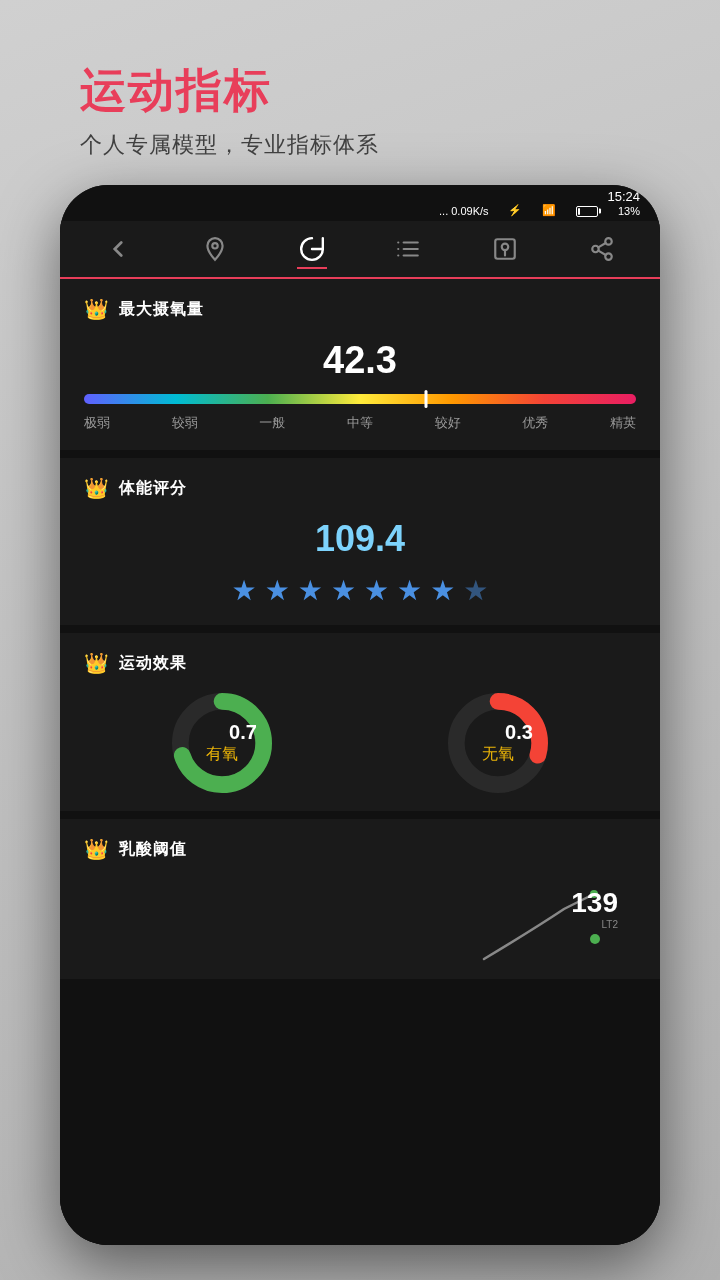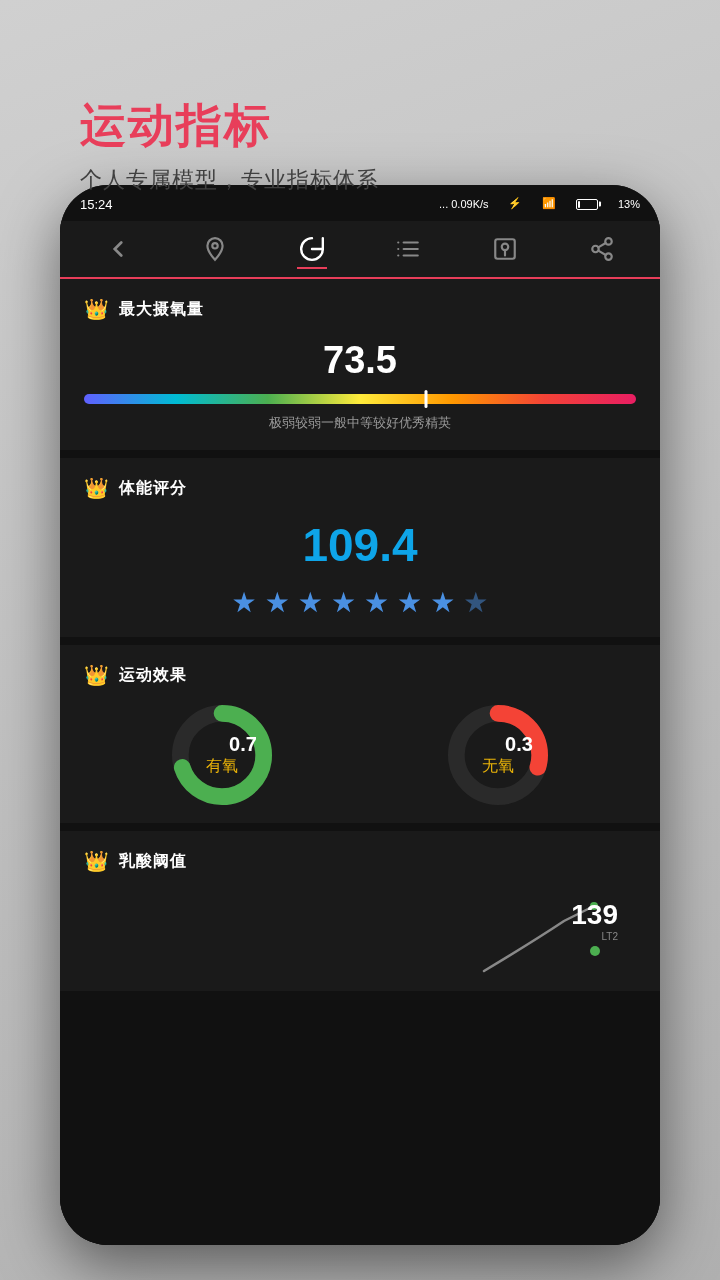--- a/index.html
+++ b/index.html
@@ -24,21 +24,20 @@
       position: absolute;
       top: 60px;
       left: 80px;
       z-index: 10;
     }
     .header-title {
       font-size: 46px;
       font-weight: bold;
       color: #e83e5a;
       letter-spacing: 2px;
-      margin-top: 35px;
     }
     .header-sub {
       font-size: 22px;
       color: #404040;
       margin-top: 8px;
       letter-spacing: 1px;
     }
 
     
     .phone {
@@ -52,23 +51,24 @@
       box-shadow: 0 20px 60px rgba(0,0,0,0.5), inset 0 0 0 2px #3a3a3a;
       overflow: hidden;
       z-index: 5;
     }
 
     
     .phone-top {
       background: #111;
       height: 36px;
       display: flex;
-      align-items: flex-start;
+      align-items: flex-end;
       justify-content: space-between;
-      padding: 12px 20px;
+      padding: 4px 20px;
+      flex-direction: column;
     }
     .status-time {
       color: #fff;
       font-size: 13px;
       font-weight: 500;
     }
     .status-right {
       color: #fff;
       font-size: 11px;
       display: flex;
@@ -200,34 +200,34 @@
       position: absolute;
       top: -4px;
       width: 3px;
       height: 18px;
       background: #fff;
       border-radius: 2px;
       transform: translateX(-50%);
     }
     .bar-labels {
       display: flex;
-      justify-content: center;
+      justify-content: space-between;
       margin-top: 8px;
     }
     .bar-label {
       color: #999;
       font-size: 13px;
     }
 
     
     .fitness-value {
       text-align: center;
-      font-size: 46px;
+      font-size: 36px;
       font-weight: 700;
-      color: #0ea5e9;
+      color: #7dd3fc;
       margin-bottom: 14px;
     }
     .stars-row {
       display: flex;
       justify-content: center;
       gap: 8px;
     }
     .star {
       color: #4a90e2;
       font-size: 28px;
@@ -395,21 +395,21 @@
       </div>
     </div>
 
     <div class="content">
 
       <div class="section">
         <div class="section-title">
           <span class="crown-icon">👑</span>
           <span class="section-label">最大摄氧量</span>
         </div>
-        <div class="vo2max-value">73.5</div>
+        <div class="vo2max-value">42.3</div>
         <div class="gradient-bar-wrap">
           <div class="gradient-bar"></div>
           <div class="gradient-marker" style="left:62%;"></div>
         </div>
         <div class="bar-labels">
           <span class="bar-label">极弱</span>
           <span class="bar-label">较弱</span>
           <span class="bar-label">一般</span>
           <span class="bar-label">中等</span>
           <span class="bar-label">较好</span>

